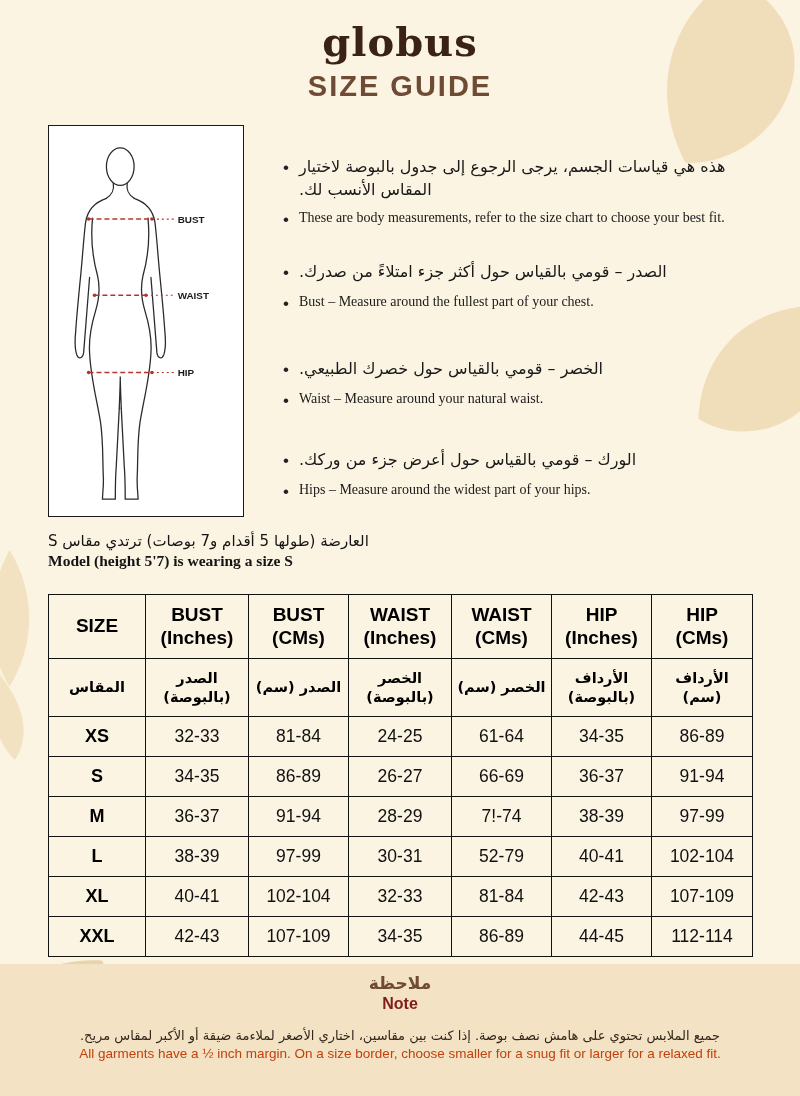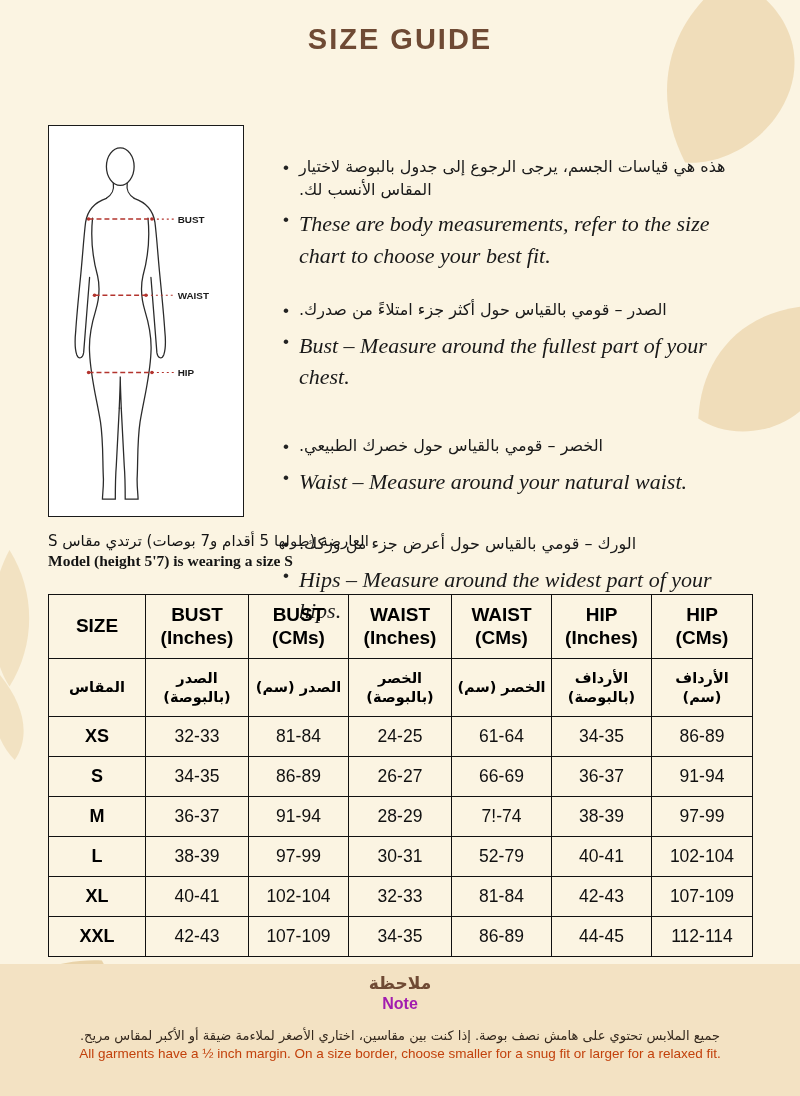--- a/index.html
+++ b/index.html
@@ -28,21 +28,21 @@
   .fig-label   { font-family:"Liberation Sans", sans-serif; font-size:10px;
                  font-weight:700; fill:#1a1a1a; }
 
   
   .bullets { position:absolute; left:283px; top:156px; width:462px; z-index:2; }
   .bullet { display:flex; gap:10px; align-items:flex-start; }
   .bullet .dot { font-size:17px; line-height:1.42; color:#222; flex:0 0 auto; }
   .bullet .txt { line-height:1.42; color:#191919; }
   .bullet.ar .txt { font-family:"DejaVu Sans", sans-serif; direction:rtl;
                     text-align:left; font-size:16px; }
-  .bullet.en .txt { font-family:"Liberation Serif", serif; font-size:22px;font-style:italic; }
+  .bullet.en .txt { font-family:"Liberation Serif", serif; font-size:14px; }
   .mt-sm { margin-top:7px; }
   .mt-g2 { margin-top:28px; }
   .mt-g3 { margin-top:42px; }
   .mt-g4 { margin-top:36px; }
 
   
   .model-note { position:absolute; left:48px; top:532px; width:430px; z-index:2;
                 text-align:left; }
   .model-ar { font-family:"DejaVu Sans", sans-serif; direction:rtl; text-align:left;
               font-size:15px; color:#141414; }
@@ -65,21 +65,21 @@
   .size-cell { font-family:"Liberation Sans", sans-serif; font-size:18px;
                font-weight:700; color:#000; }
 
   
   .note-band { position:absolute; left:0; bottom:0; width:800px; height:132px;
                background:#f3e2c3; z-index:1; }
   .note-inner { position:relative; z-index:2; text-align:center; padding-top:9px; }
   .note-title-ar { font-family:"DejaVu Sans", sans-serif; font-weight:700;
                    font-size:17px; color:#6f4a34; }
   .note-title-en { font-family:"Liberation Sans", sans-serif; font-weight:700;
-                   font-size:16px; color:#a21caf; margin-top:2px; }
+                   font-size:16px; color:#7f1d1d; margin-top:2px; }
   .note-body-ar  { font-family:"DejaVu Sans", sans-serif; font-size:13px;
                    color:#33271c; margin-top:15px; }
   .note-body-en  { font-family:"Liberation Sans", sans-serif; font-size:13.5px;
                    color:#c2410c; margin-top:3px; }
 </style>
 </head>
 <body>
 
 <div class="page">
 
@@ -94,20 +94,21 @@
     <path d="M20 118 C45 148 50 178 35 200 C15 180 8 145 20 118 Z" fill="#f2e2c2"></path>
   </svg>
   <svg class="deco" style="left:-34px;bottom:-16px;width:180px;height:170px;transform:rotate(20deg);z-index:1" viewBox="0 0 100 100" aria-hidden="true">
     <path d="M8 92 C2 55 18 18 62 4 C88 26 92 62 62 84 C44 97 22 98 8 92 Z" fill="#e9d3a9"></path>
   </svg>
   <svg class="deco" style="right:-28px;bottom:-20px;width:210px;height:165px;transform:rotate(-155deg);z-index:1" viewBox="0 0 100 100" aria-hidden="true">
     <path d="M8 92 C2 55 18 18 62 4 C88 26 92 62 62 84 C44 97 22 98 8 92 Z" fill="#e9d3a9"></path>
   </svg>
 
   <div class="header">
+    <div class="brand">globus</div>
     <div class="title">SIZE GUIDE</div>
   </div>
 
   <div class="figure-box">
     <svg viewBox="0 0 196 392" aria-hidden="true">
 
       <ellipse class="fig-outline" cx="72" cy="40" rx="14" ry="19"></ellipse>
       <path class="fig-outline" d="M65 57 C66 64 64 68 58 72 M79 57 C78 64 80 68 86 72"></path>
 
       <path class="fig-outline" d="M58 72 C46 76 39 84 37 96 C35 112 34 130 32 150 C30 170 28 190 27 206 C26 216 26 224 28 230 C30 235 34 234 35 228 C36 215 37 202 38 190 C39 176 40 164 41 152"></path>

